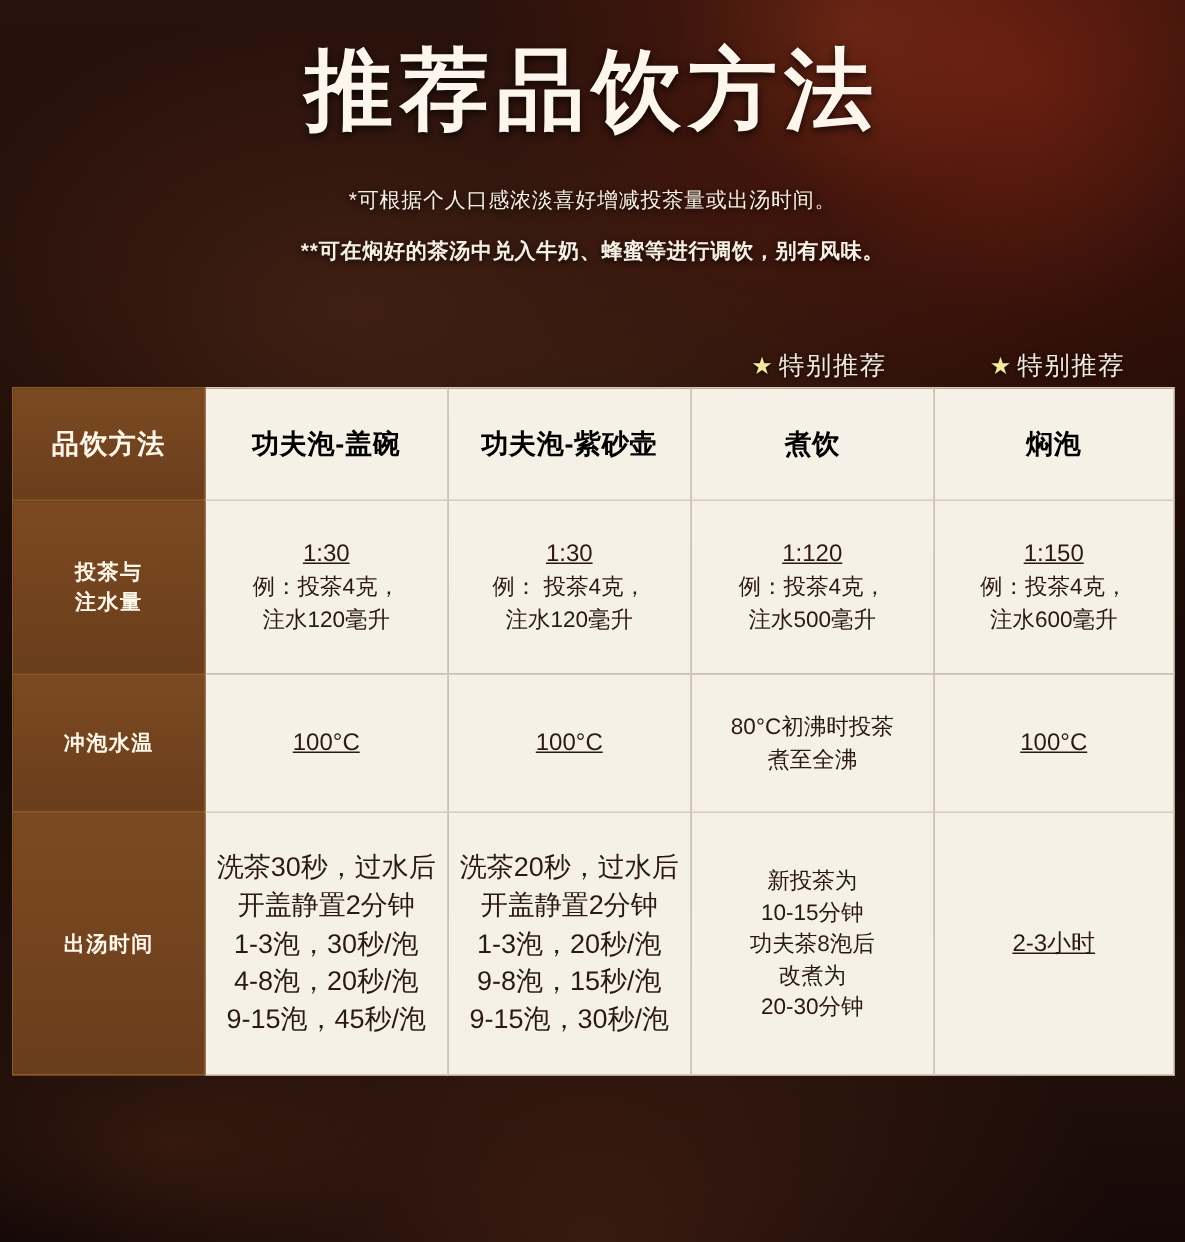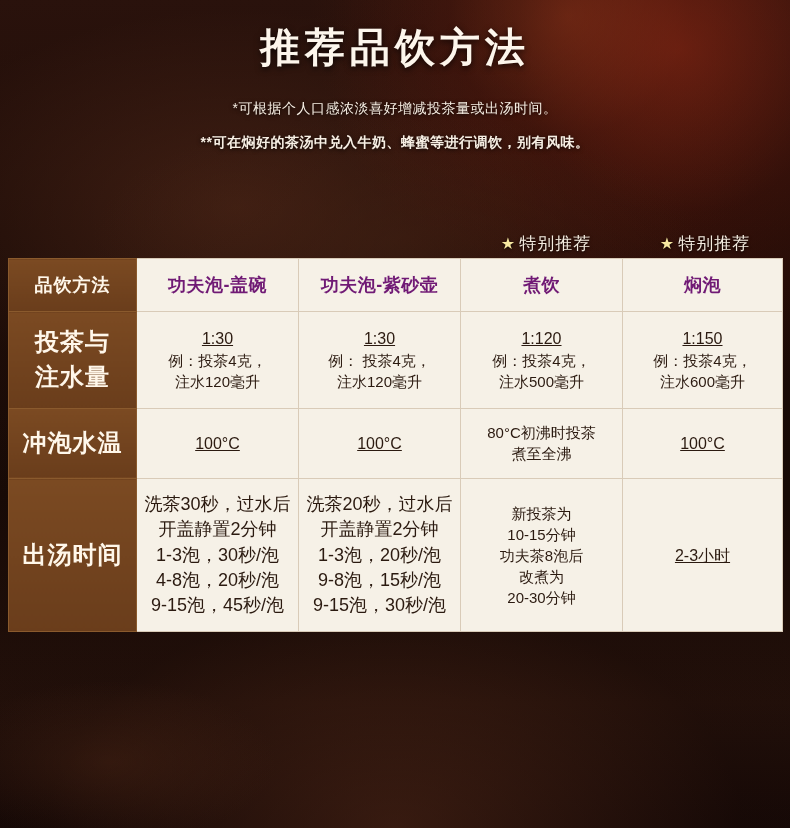--- a/index.html
+++ b/index.html
@@ -33,21 +33,21 @@
     pointer-events: none;
   }
   
   #header {
     position: relative;
     padding-top: 22px;
     text-align: center;
   }
   #title {
     font-family: "Liberation Serif", serif;
-    font-size: 40px;
+    font-size: 59px;
     font-weight: bold;
     color: #fdf6ec;
     letter-spacing: 5px;
     text-shadow: 0 2px 6px rgba(0,0,0,0.75);
     line-height: 1.3;
   }
   .note {
     color: #f7efe4;
     font-size: 14px;
     letter-spacing: 0.5px;
@@ -90,43 +90,43 @@
   col.c0 { width: 128px; }
   col.c1 { width: 162px; }
   col.c2 { width: 162px; }
   col.c3 { width: 162px; }
   col.c4 { width: 160px; }
 
   td {
     border: 1px solid #d9cbb8;
     vertical-align: middle;
     text-align: center;
-    padding: 13px 4px;
+    padding: 24px 4px;
     color: #2b1a10;
     font-size: 15px;
     line-height: 1.45;
   }
   td.rowhead {
     background: linear-gradient(180deg, #7b4a22 0%, #6a3d1b 100%);
     color: #fff7ea;
     font-weight: bold;
-    font-size: 24px;
+    font-size: 14px;
     letter-spacing: 1px;
     border-color: #8a5a2d;
   }
   td.cell {
     background: #f6f1e7;
   }
   thead td.rowhead { font-size: 18px; }
   thead td.colhead {
     background: #f6f1e7;
     font-weight: bold;
     font-size: 18px;
     letter-spacing: 0.5px;
-    color: #701a75;
+    color: #000000;
     margin-top: 20px;
   }
   .lines div { white-space: nowrap; }
   .big { font-size: 16px; text-decoration: underline; }
   .tight { line-height: 1.4; }
   .small { font-size: 18px; }
 </style>
 </head>
 <body>
 

